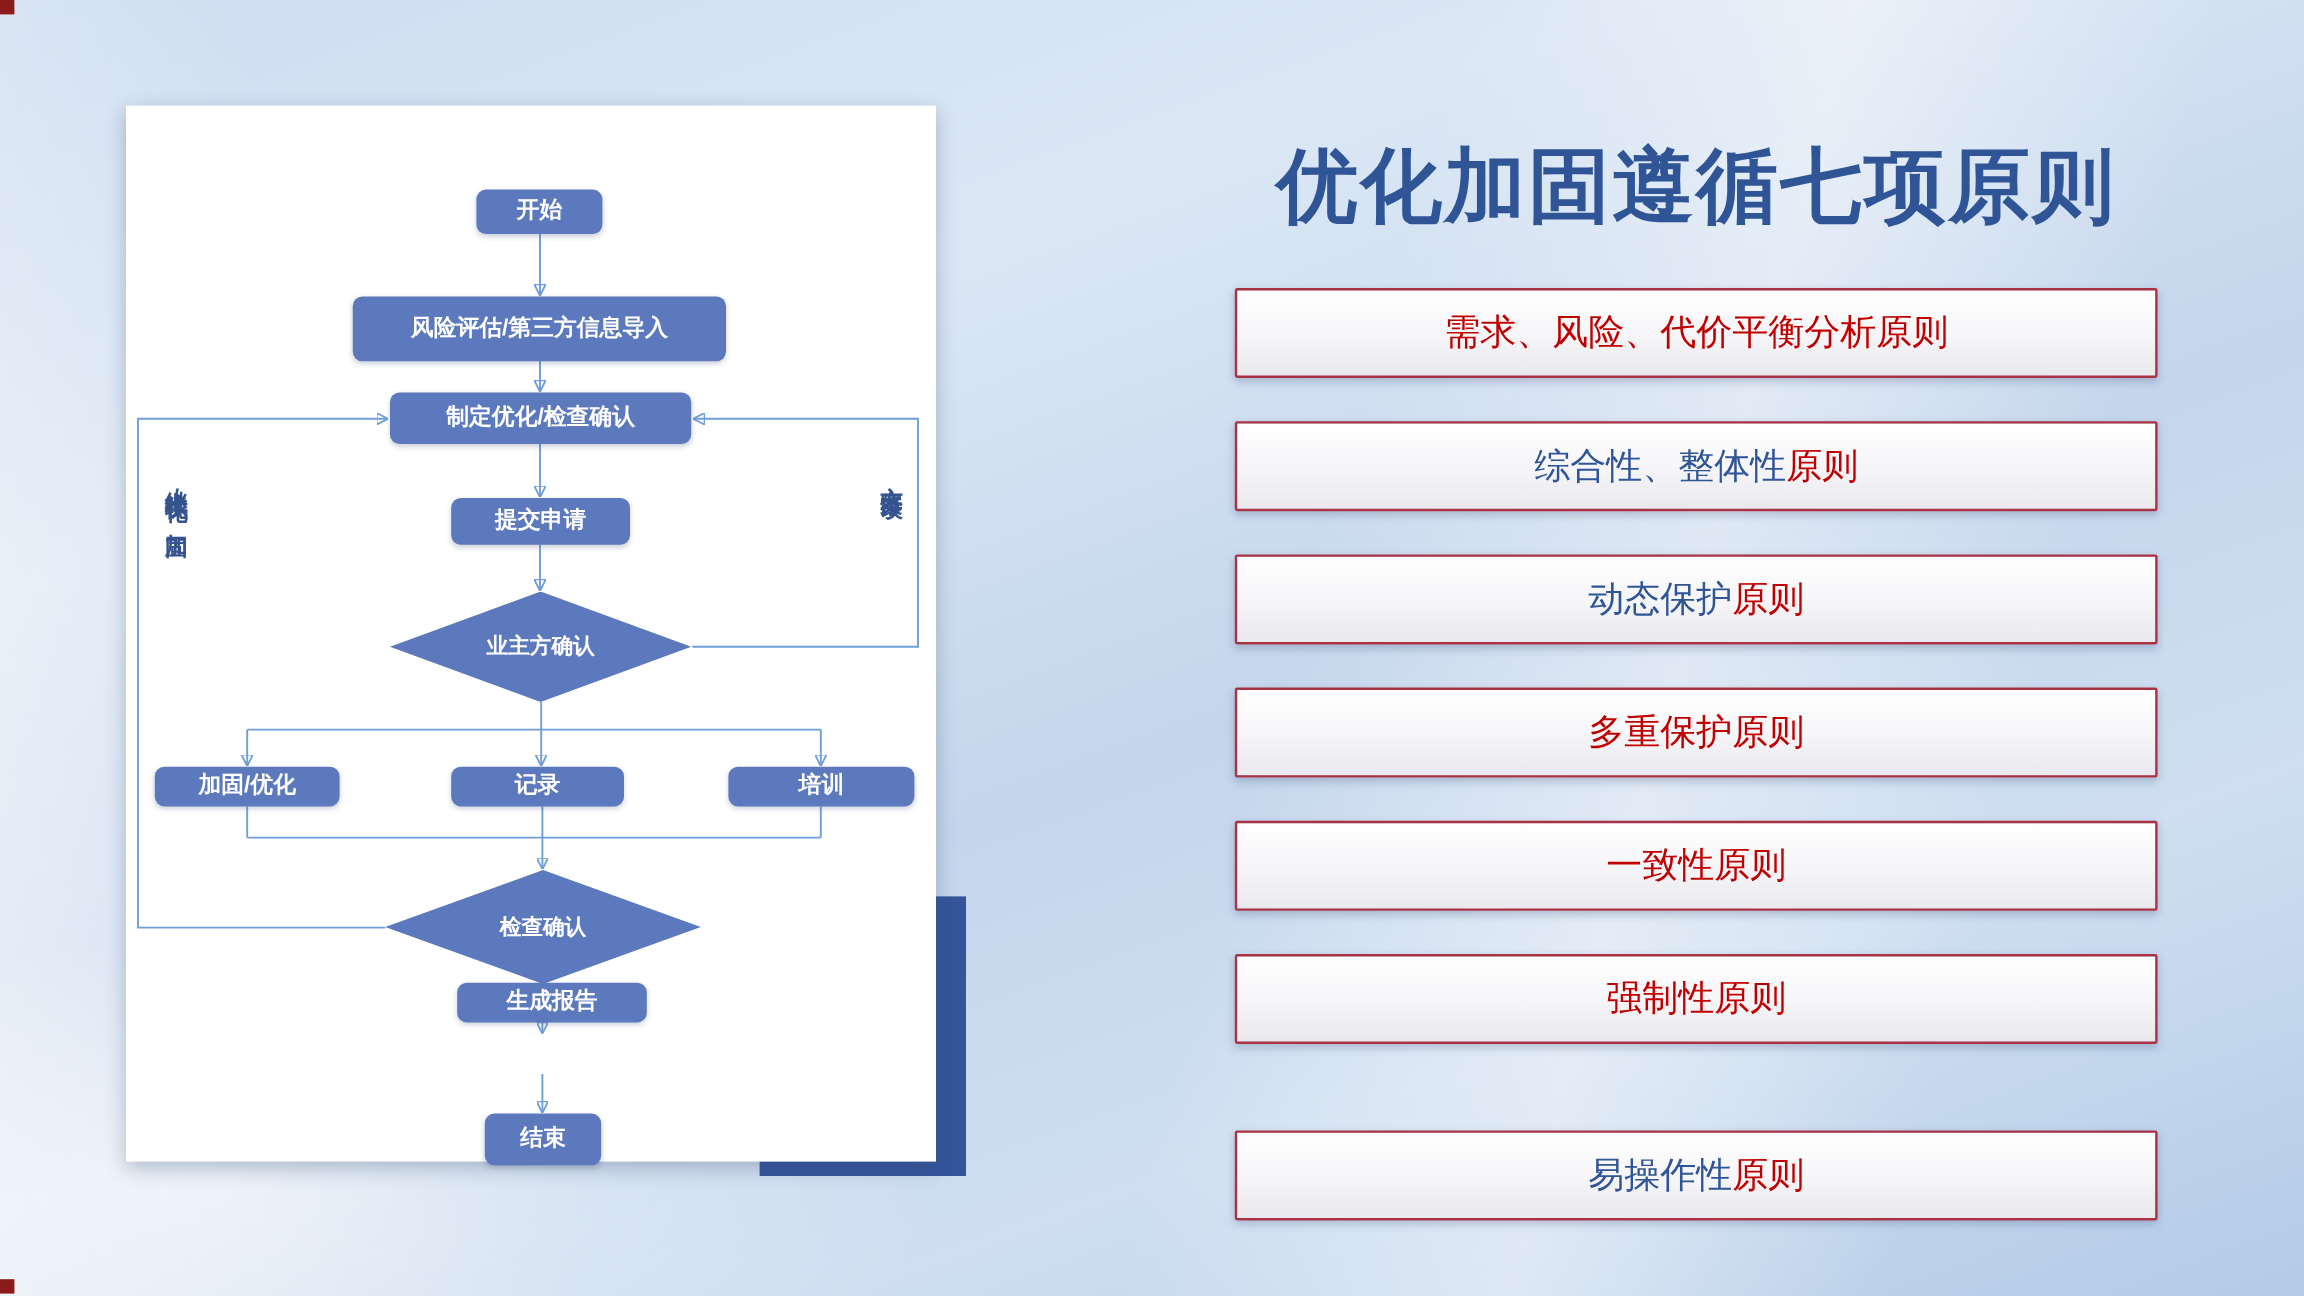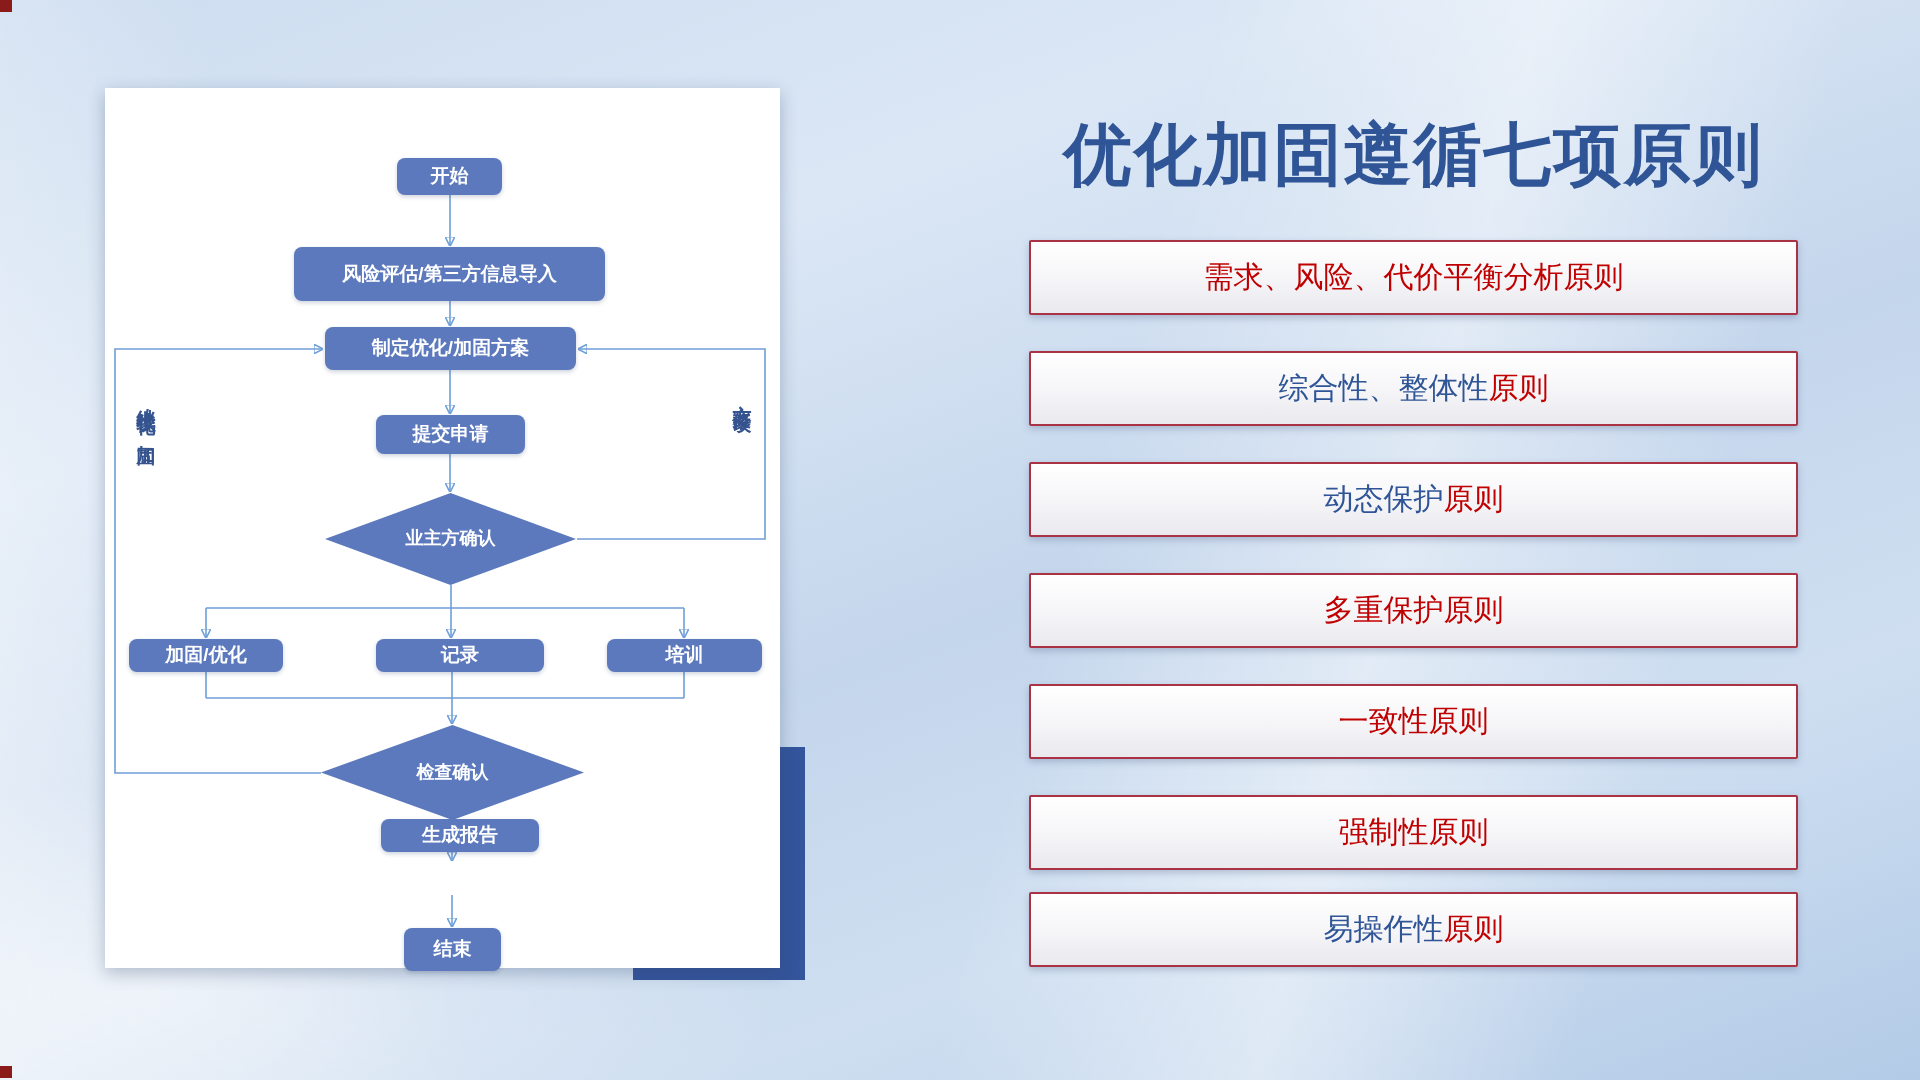--- a/index.html
+++ b/index.html
@@ -109,29 +109,29 @@
       <path d="M347 733 L347 772" marker-end="url(#ah)"></path>
       <path d="M347 807 L347 838" marker-end="url(#ah)"></path>
       <path d="M472 451 L660 451 L660 261 L474 261" marker-end="url(#ah)"></path>
       <path d="M216 685 L10 685 L10 261 L217 261" marker-end="url(#ah)"></path>
     </svg>
 
     <div class="node rect" style="left:292px;top:70px;width:105px;height:37px">开始</div>
 
     <div class="node rect" style="left:189px;top:159px;width:311px;height:54px">风险评估/第三方信息导入</div>
 
-    <div class="node rect" style="left:220px;top:239px;width:251px;height:43px">制定优化/加固方案</div>
+    <div class="node rect" style="left:220px;top:239px;width:251px;height:43px">制定优化/检查确认</div>
 
     <div class="node rect" style="left:271px;top:327px;width:149px;height:39px">提交申请</div>
 
     <div class="node diamond" style="left:220px;top:405px;width:251px;height:92px">业主方确认</div>
 
     <div class="node rect" style="left:24px;top:551px;width:154px;height:33px">加固/优化</div>
 
-    <div class="node rect" style="left:271px;top:551px;width:168px;height:33px">记录</div>
+    <div class="node rect" style="left:271px;top:551px;width:144px;height:33px">记录</div>
 
     <div class="node rect" style="left:502px;top:551px;width:155px;height:33px">培训</div>
 
     <div class="node diamond" style="left:216px;top:637px;width:263px;height:95px">检查确认</div>
 
     <div class="node rect" style="left:276px;top:731px;width:158px;height:33px">生成报告</div>
 
     <div class="node rect" style="left:299px;top:840px;width:97px;height:43px">结束</div>
 
     <div class="vlabel" style="left:28px;top:305px;height:170px">继续优化/加固</div>
@@ -158,18 +158,18 @@
       <span class="p-red">一致性原则</span>
   </div>
   <div class="principle-btn" style="top:573px">
     <span class="p-blue"></span>
       <span class="p-red">多重保护原则</span>
   </div>
   <div class="principle-btn" style="top:795px">
     <span class="p-blue"></span>
       <span class="p-red">强制性原则</span>
   </div>
-  <div class="principle-btn" style="top:892px">
+  <div class="principle-btn" style="top:942px">
     <span class="p-blue">易操作性</span>
       <span class="p-red">原则</span>
   </div>
 
 </div>
 
 </body></html>

